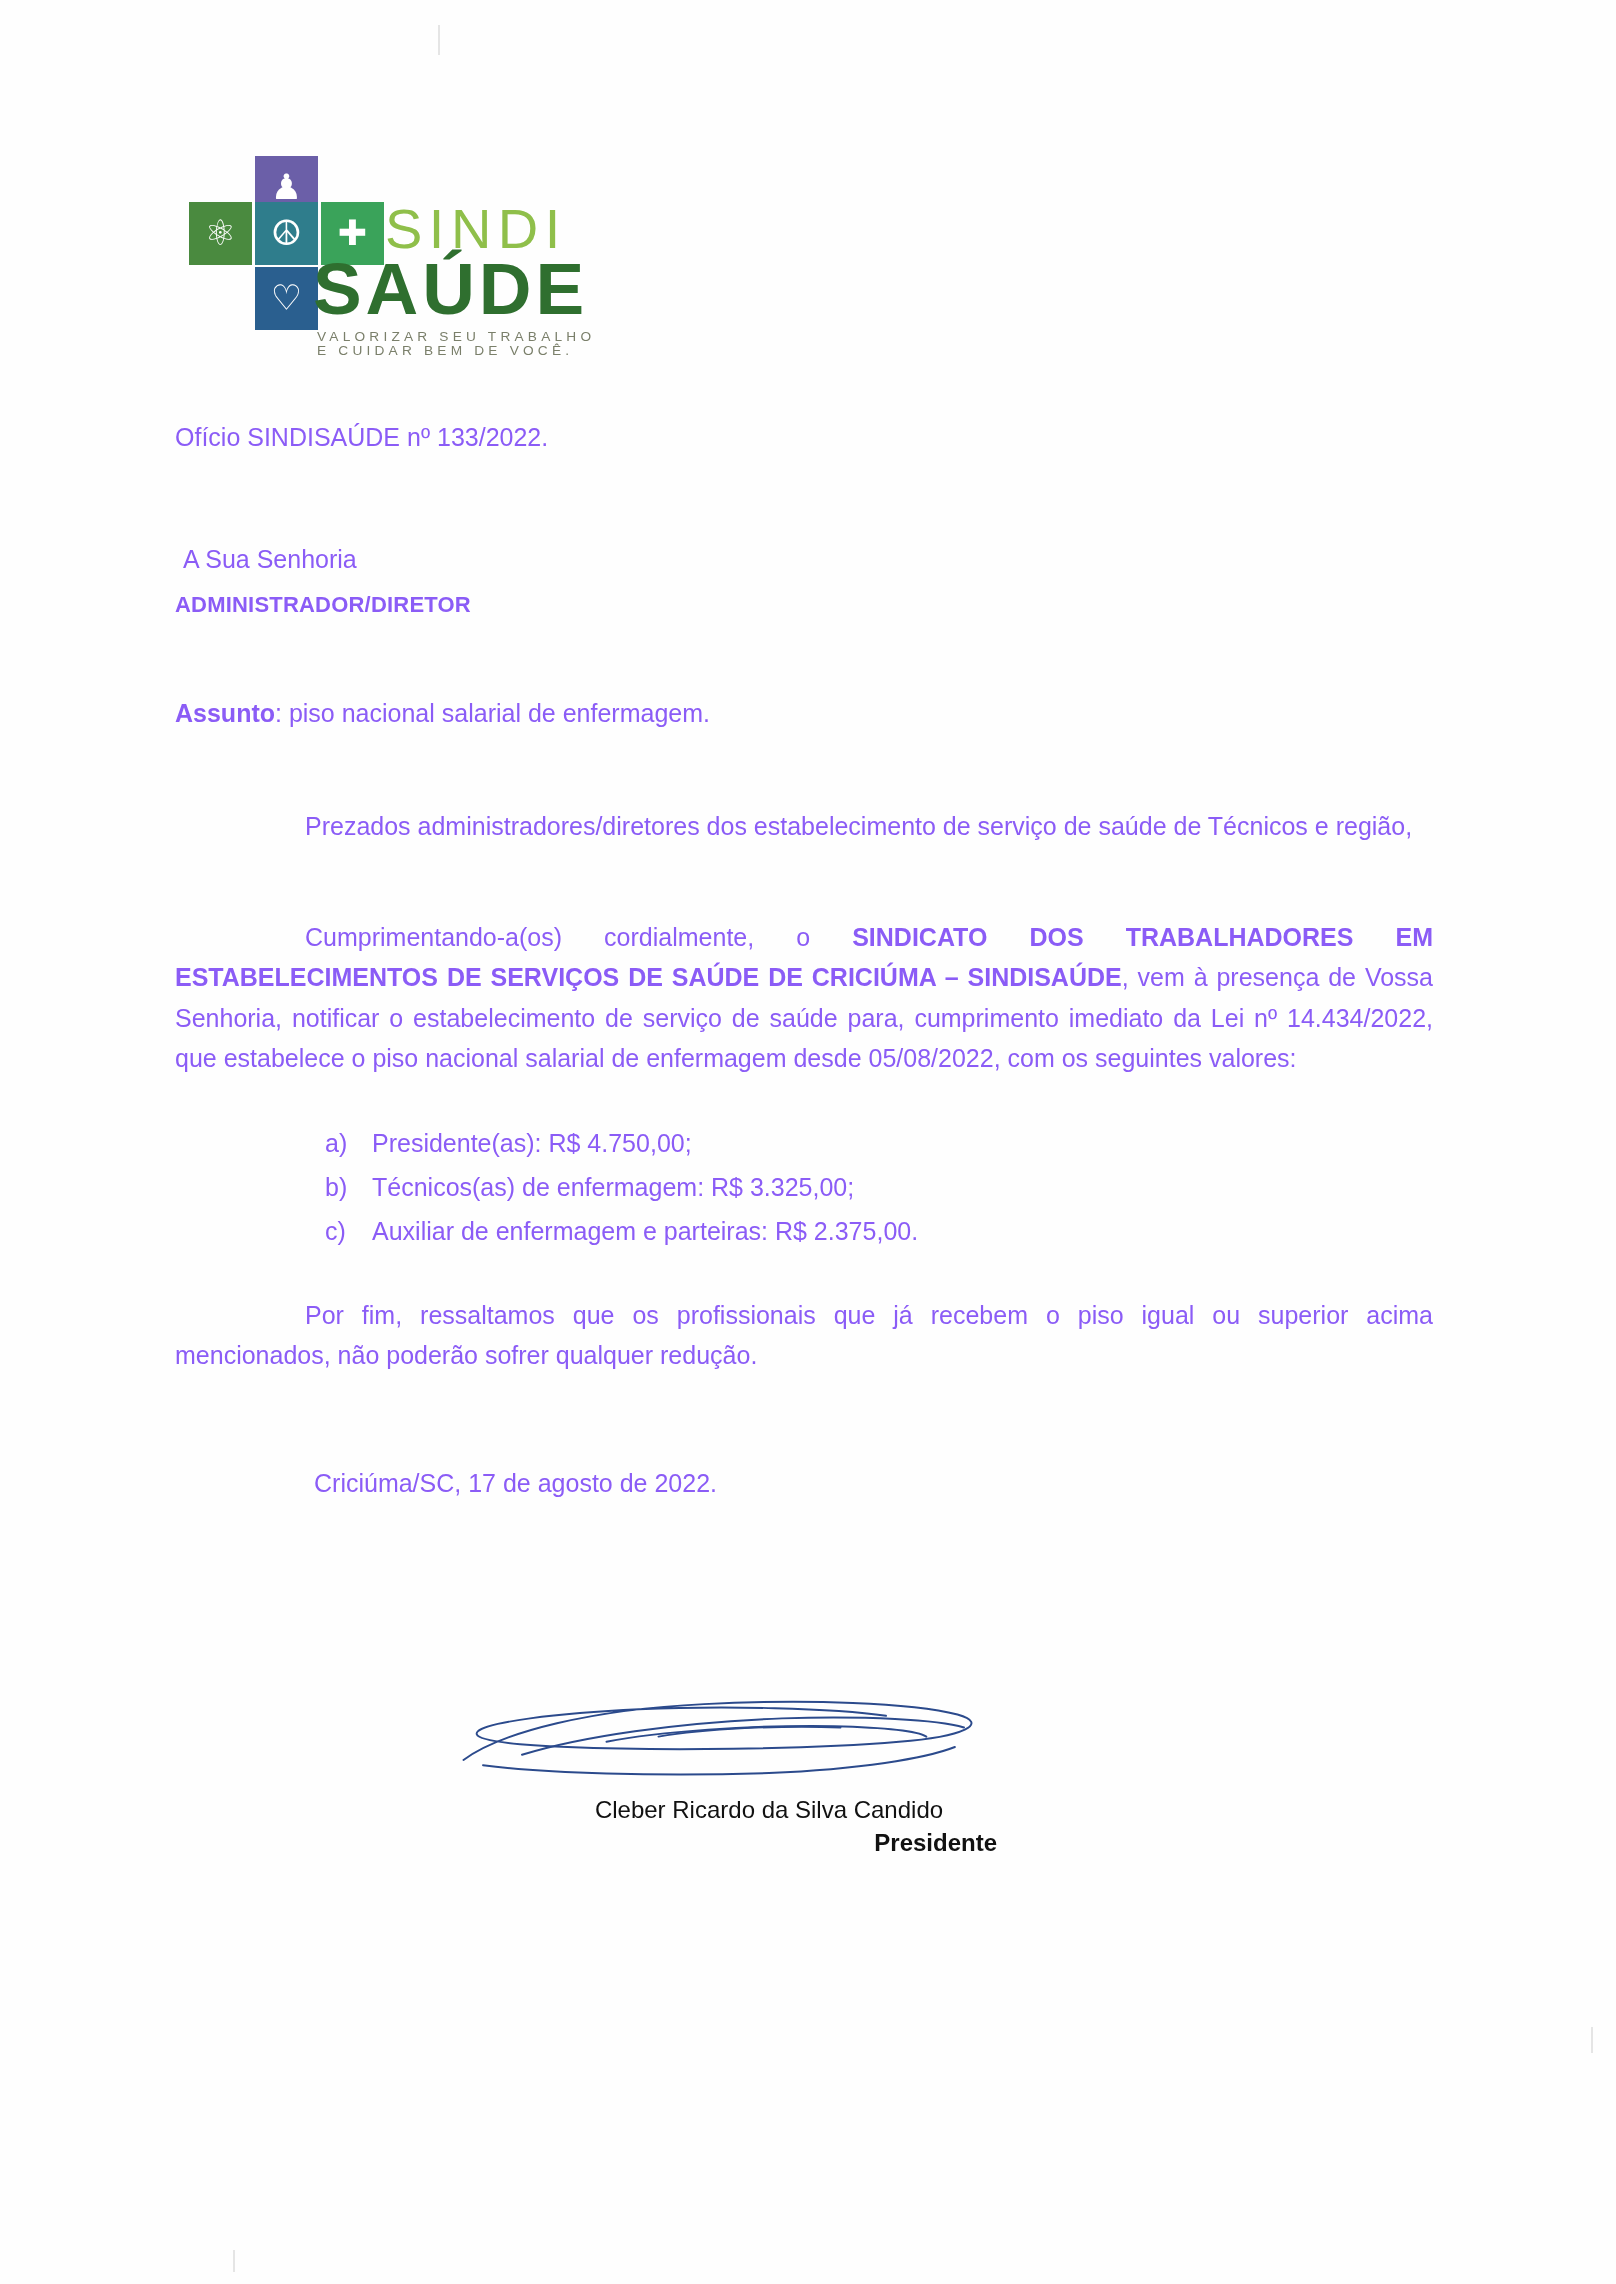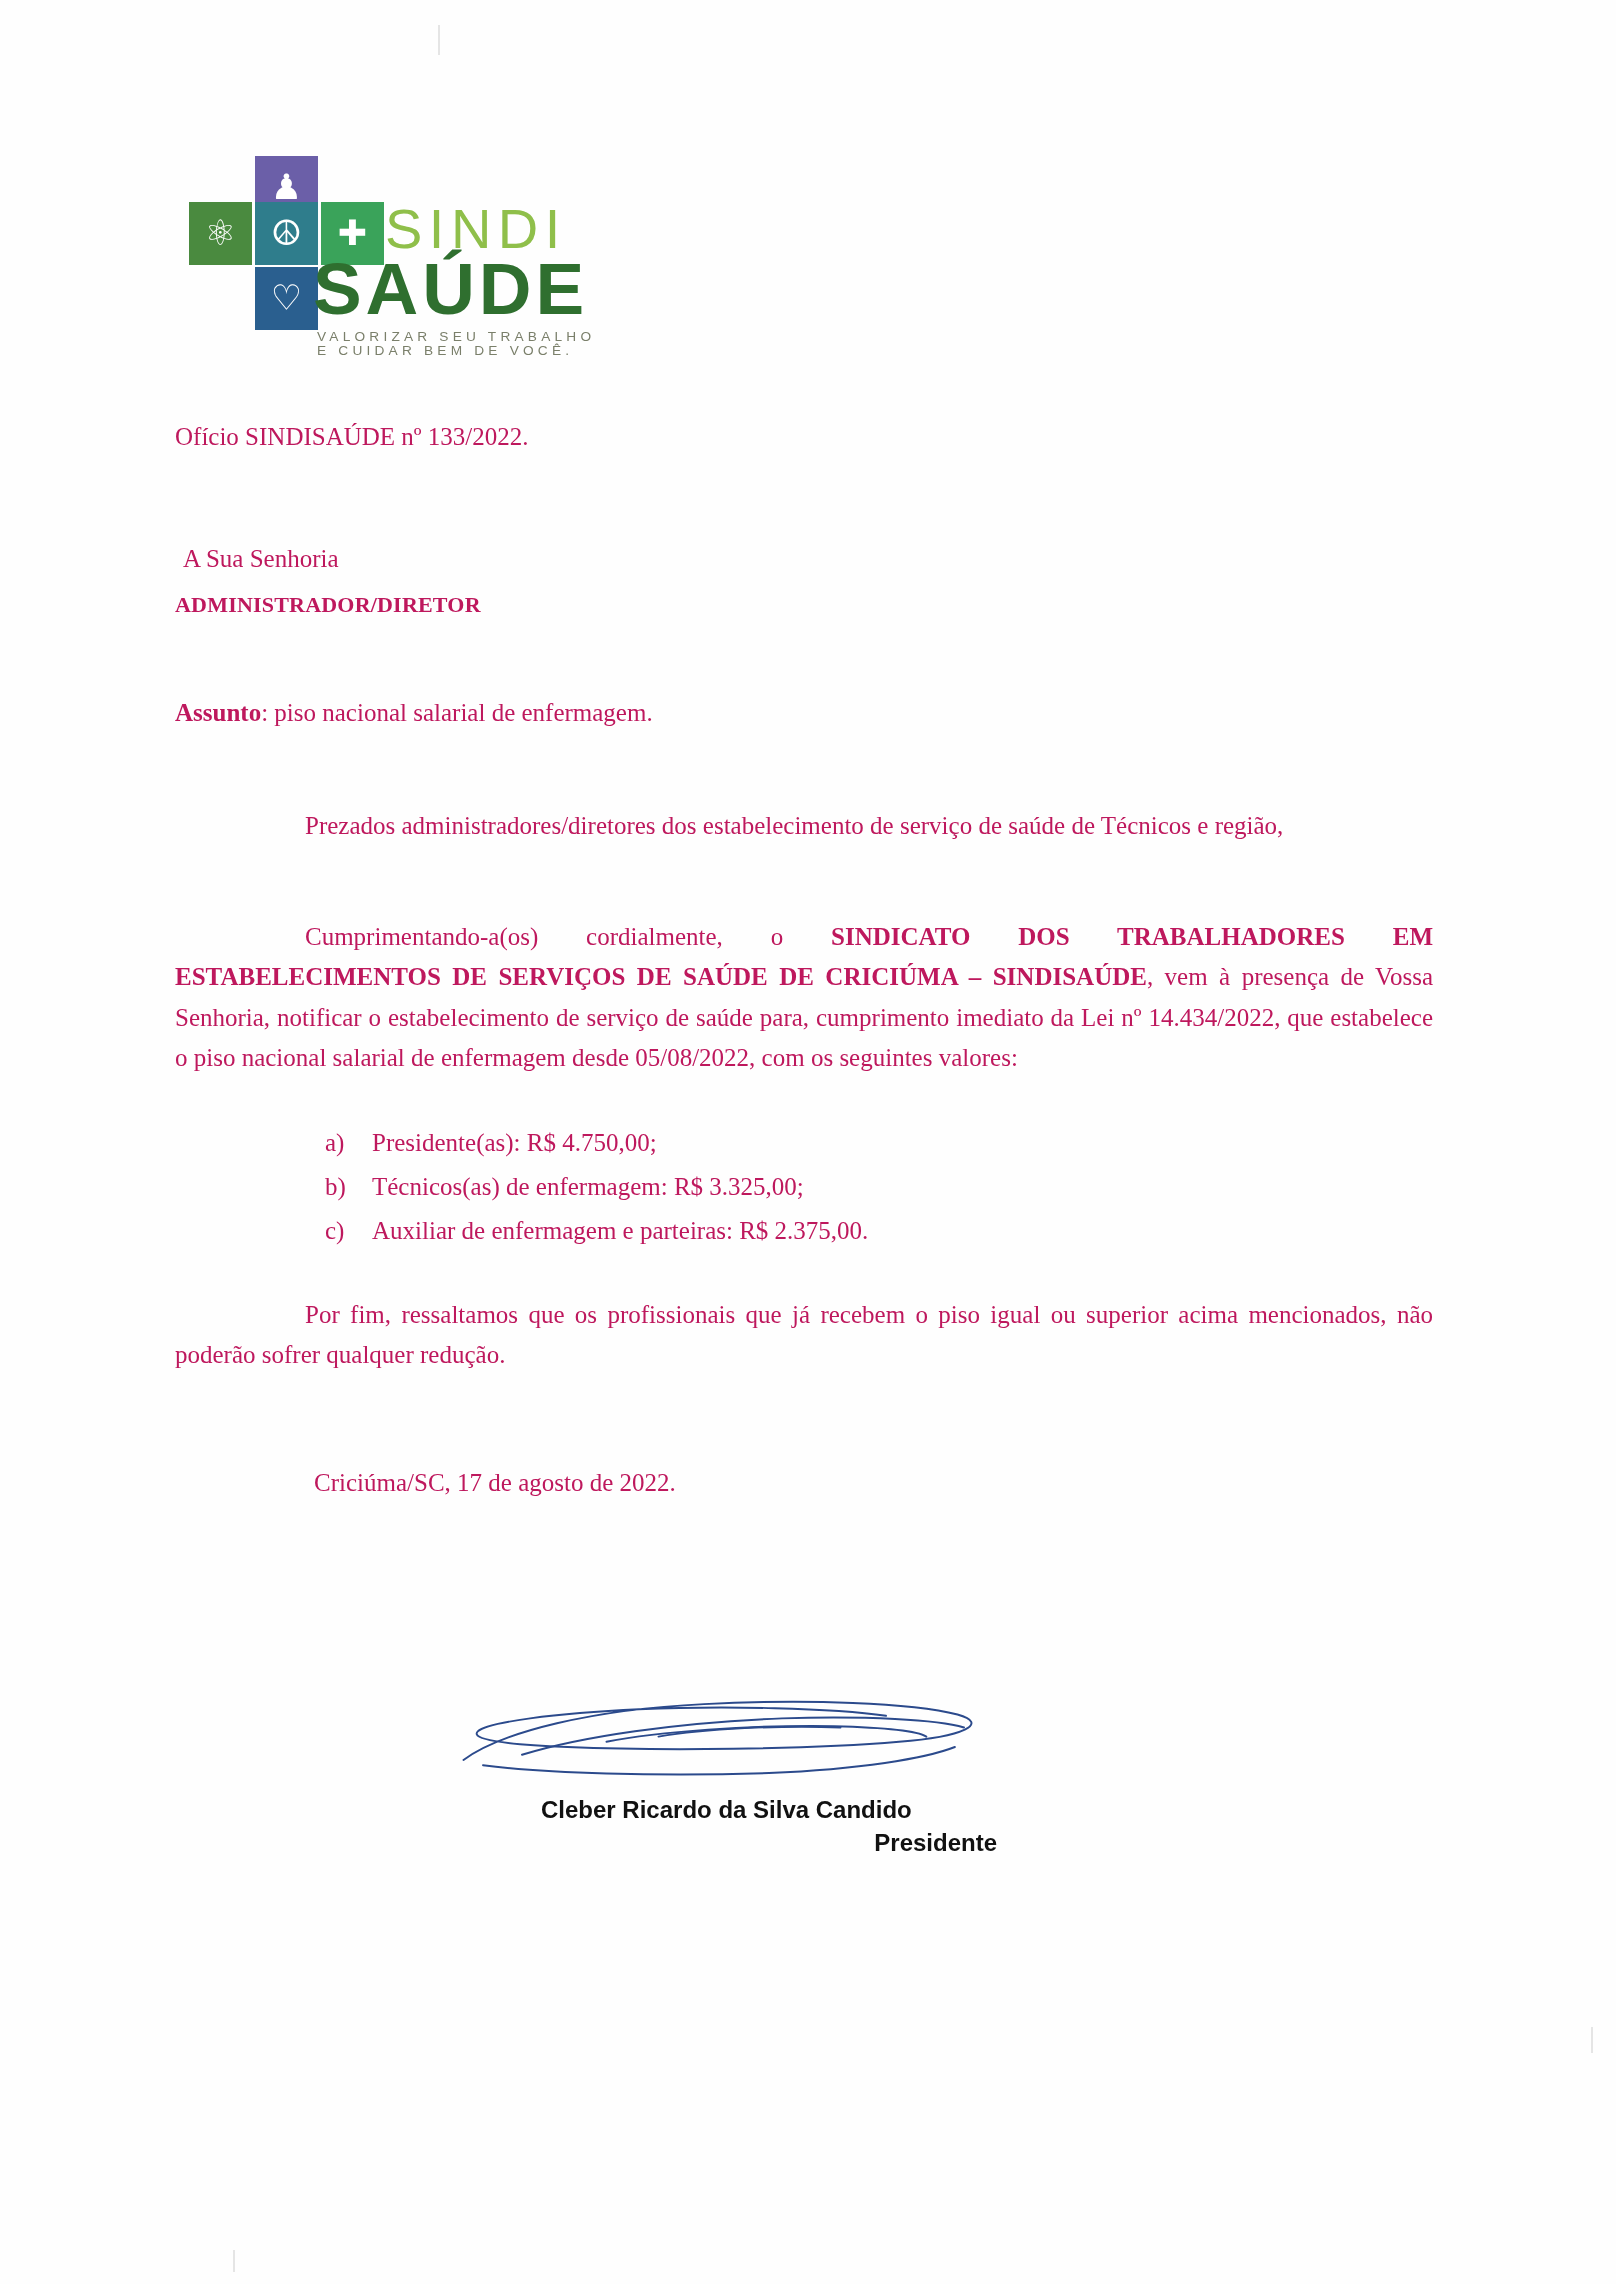--- a/index.html
+++ b/index.html
@@ -88,22 +88,21 @@
   .logo-tag2 { top: 187px; }
 
   
   .doc {
     position: absolute;
     left: 175px;
     top: 417px;
     width: 1258px;
     font-size: 25px;
     line-height: 1.62;
-    color: #be185d;
-    font-family: Liberation Serif, serif;
+    color: #8b5cf6;
   }
   .l-oficio { margin: 0 0 0 0; }
   .gap-1 { height: 73px; }
   .l-senhoria { margin: 8px; }
   .l-cargo {
     margin: 2.6px 0 0 0;
     font-weight: 700;
     font-size: 22px;
     letter-spacing: 0.2px;
     font-variant: small-caps;
@@ -149,22 +148,22 @@
     top: 1669px;
     width: 652px;
     height: 196px;
   }
   .sig-svg { position: absolute; left: 0; top: 0; }
   .sig-name {
     position: absolute;
     left: 98px;
     top: 127px;
     width: 456px;
-    text-align: left;
-    font-weight: 700;
+    text-align: center;
+    font-weight: 400;
     font-size: 24px;
     color: #111;
   }
   .sig-role {
     position: absolute;
     left: 98px;
     top: 160px;
     width: 456px;
     text-align: right;
     font-weight: 700;

